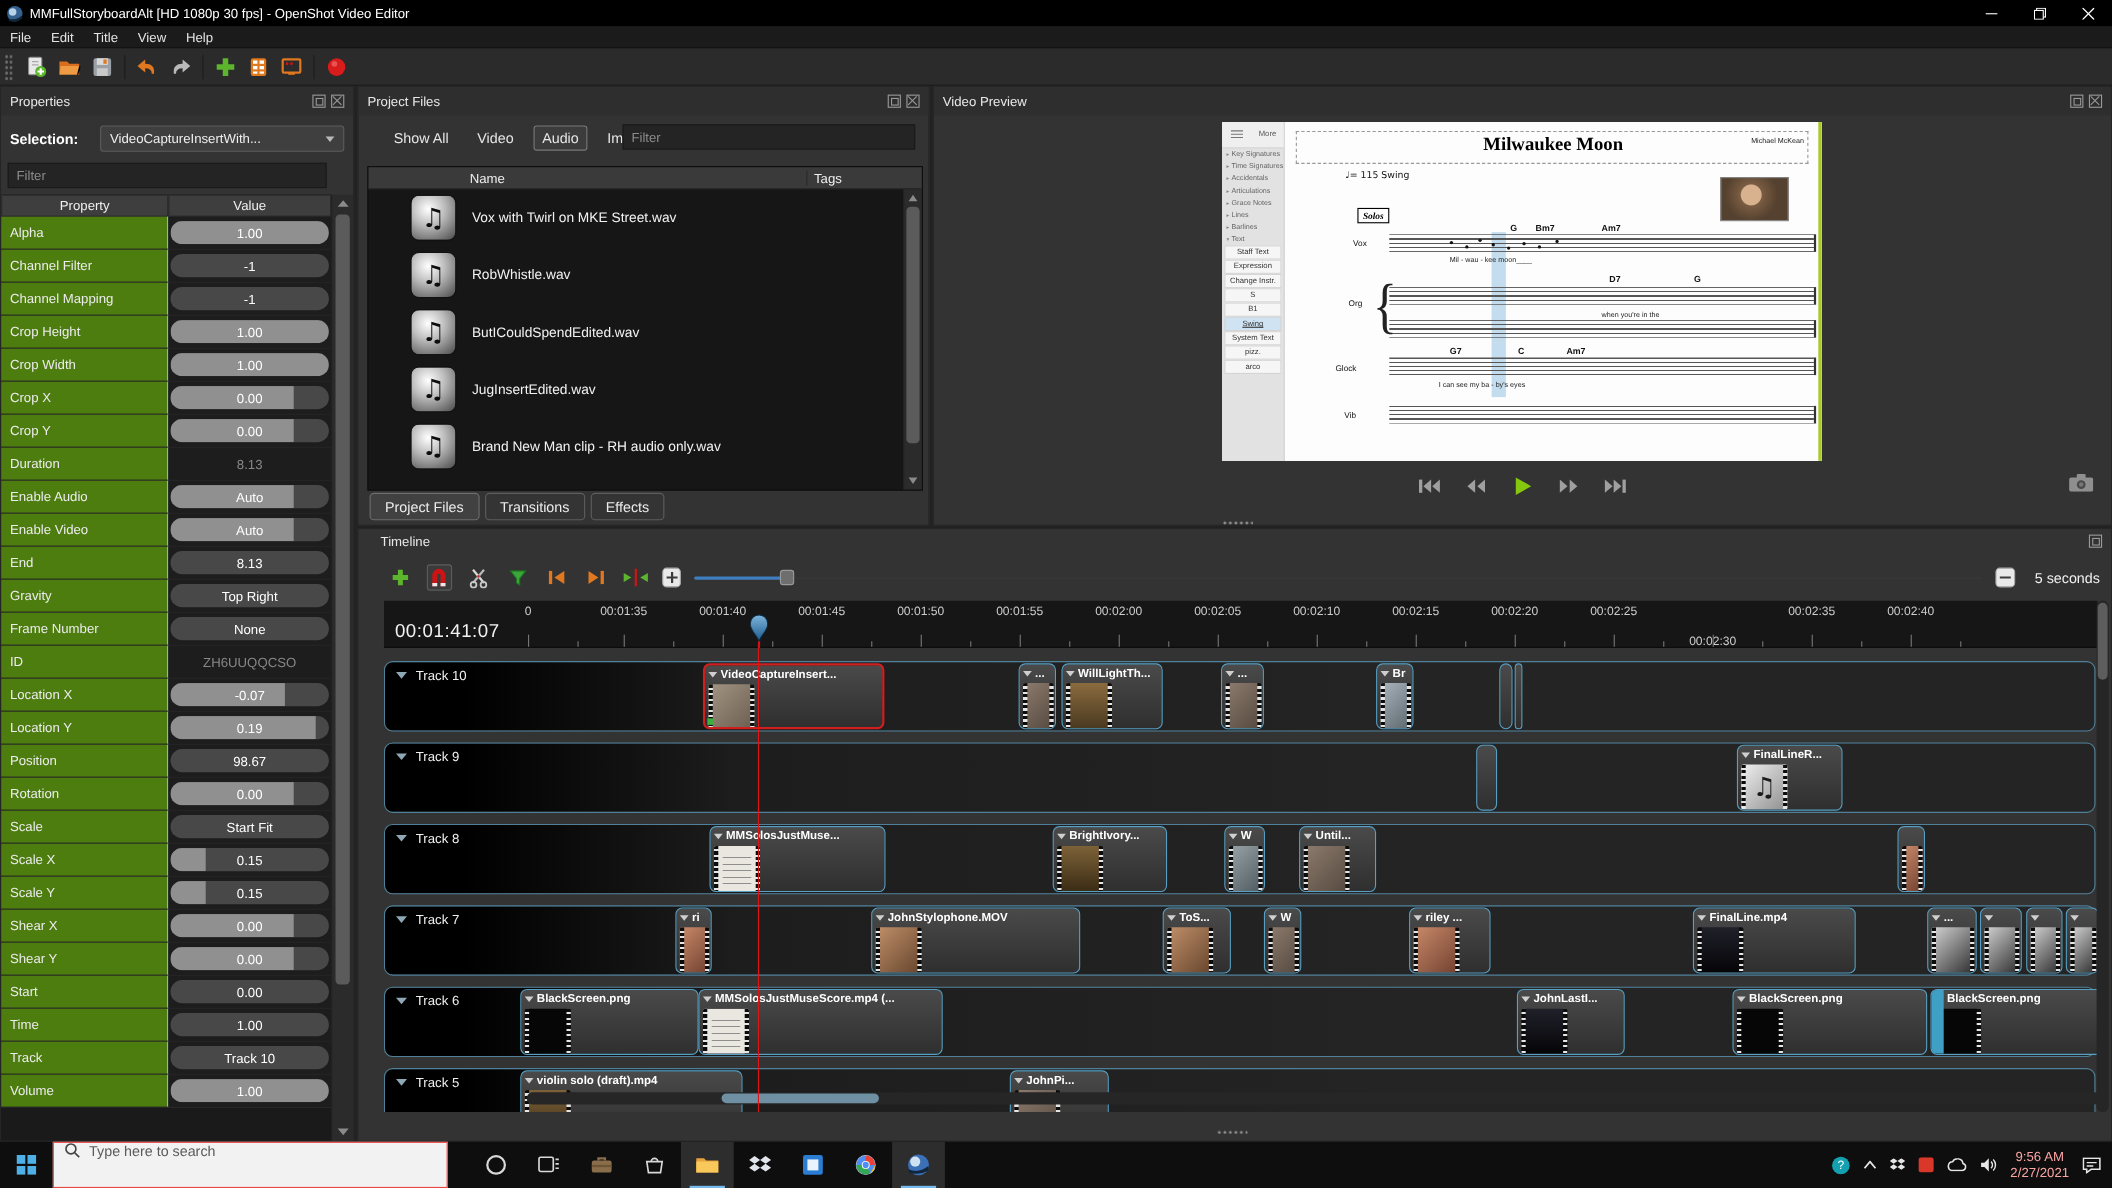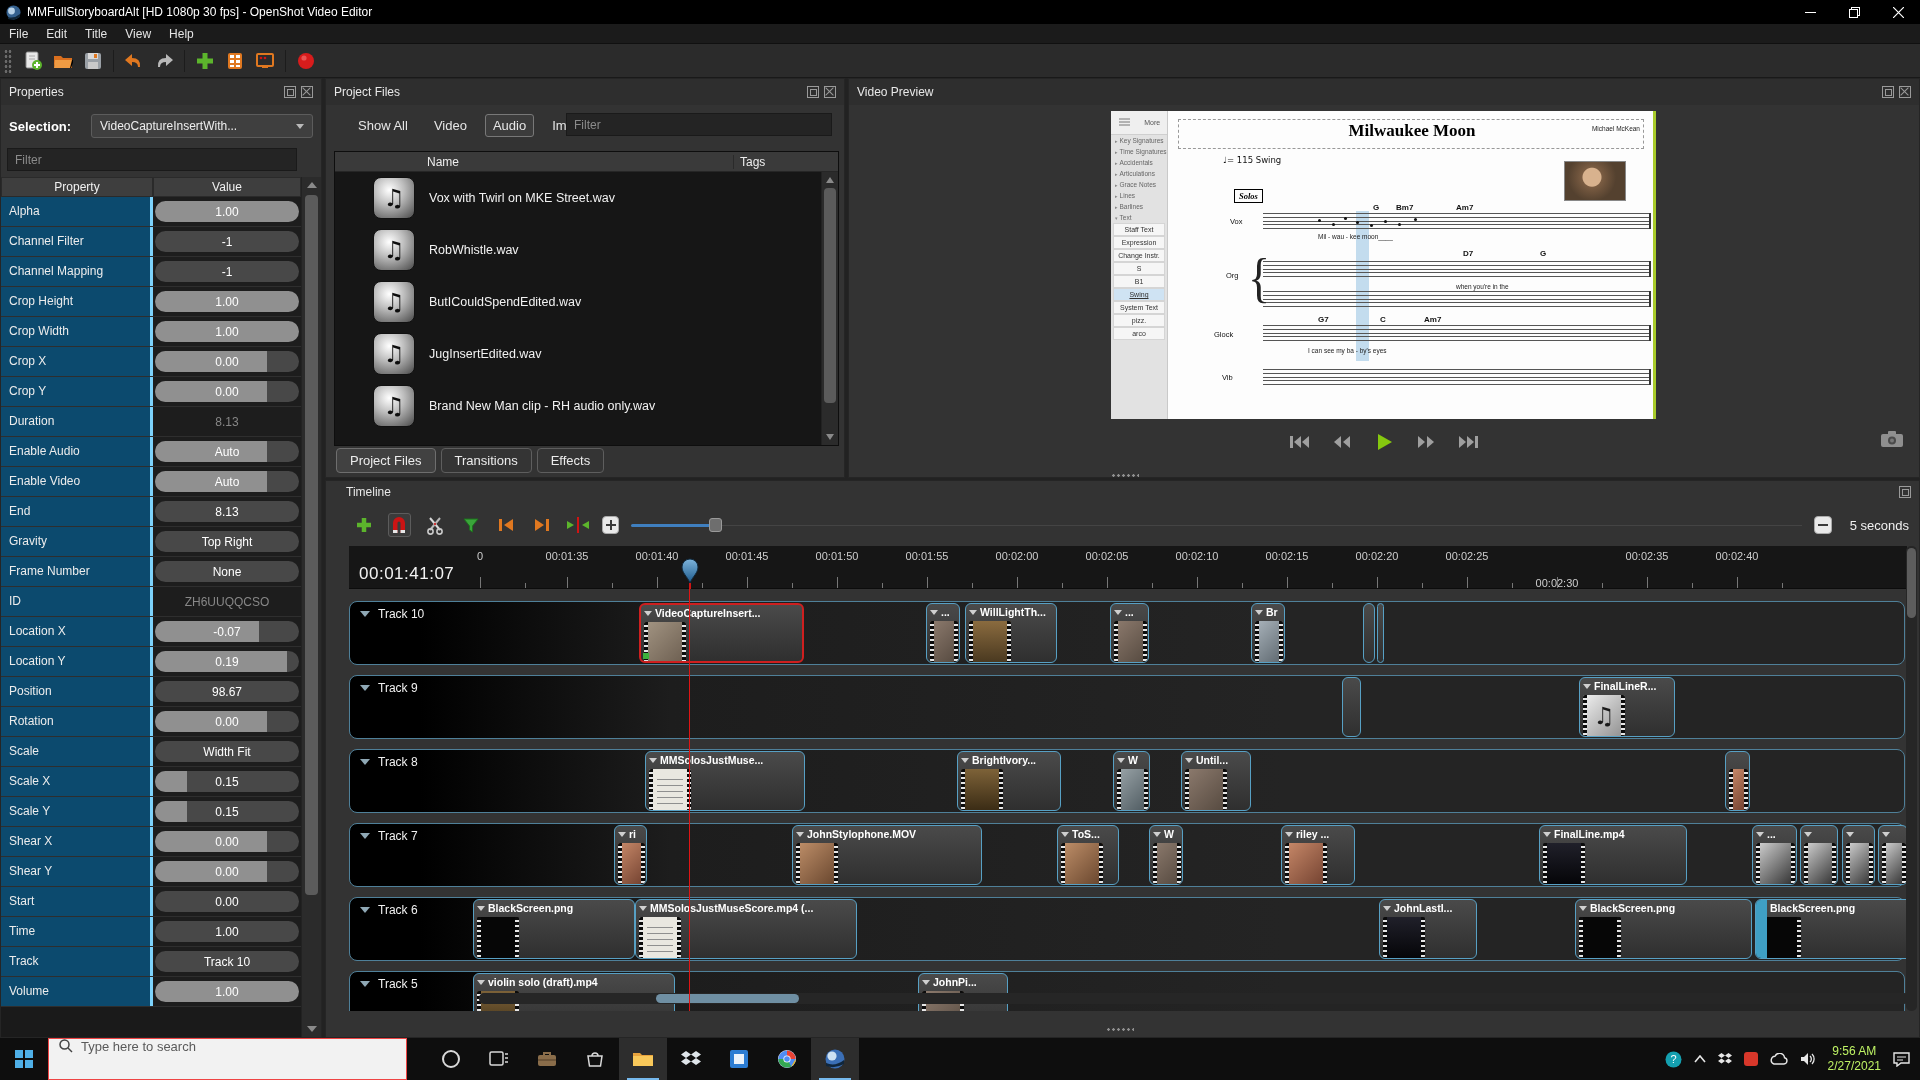--- a/index.html
+++ b/index.html
@@ -38,21 +38,21 @@
   .dropdown { flex:1; height:24px; background:#3f3f3f; border:1px solid #5c5c5c; border-radius:3px; color:#eee; font-size:12px; display:flex; align-items:center; padding:0 8px; }
   .dd-caret { margin-left:auto; width:0; height:0; border-left:4px solid transparent; border-right:4px solid transparent; border-top:5px solid #b9b9b9; }
   .flt-input { position:absolute; height:23px; background:#242424; border:1px solid #1a1a1a; color:#bbb; font-size:12px; padding:0 7px; outline:none; }
   .flt-input::placeholder { color:#8b8b8b; }
   #prop-filter { left:6px; top:69px; width:290px; }
   #prop-table { position:absolute; left:0; top:98px; right:20px; bottom:0; background:#1a1a1a; overflow:hidden; }
   .prop-head { display:flex; height:20px; }
   .ph-cell { background:#3e3e3e; border:1px solid #2a2a2a; color:#f0f0f0; font-size:12px; display:flex; align-items:center; justify-content:center; }
   .ph-cell:first-child { width:152px; } .ph-cell:last-child { flex:1; }
   .prop-row { display:flex; height:30px; border-bottom:1px solid #2e2e2e; }
-  .prop-name { width:152px; background:#0c4a6e; color:#ececec; font-size:12px; line-height:29px; padding-left:8px; border-right:3px solid #7dd3fc; white-space:nowrap; }
+  .prop-name { width:152px; background:#4d7c0f; color:#ececec; font-size:12px; line-height:29px; padding-left:8px; border-right:1px solid #7dd3fc; white-space:nowrap; }
   .prop-val { flex:1; position:relative; background:#1d1d1d; }
   .pill { position:absolute; left:2px; right:2px; top:4px; bottom:4px; border-radius:11px; background:#484848; overflow:hidden; }
   .fill { height:100%; background:#909090; }
   .val-txt { position:absolute; inset:0; display:flex; align-items:center; justify-content:center; color:#fff; font-size:12px; z-index:2; }
   .val-txt.flat { color:#878787; }
   .vscroll { position:absolute; right:0; top:98px; bottom:0; width:20px; background:#2b2b2b; border-left:1px solid #222; }
   .sb-thumb { position:absolute; left:3px; right:3px; border-radius:4px; background:#5b5b5b; }
   .sb-arrow { position:absolute; left:5px; width:0; height:0; border-left:5px solid transparent; border-right:5px solid transparent; }
   .sb-arrow.up { top:5px; border-bottom:6px solid #8a8a8a; }
   .sb-arrow.dn { bottom:5px; border-top:6px solid #8a8a8a; }
@@ -161,21 +161,21 @@
   #taskbar { left:0; top:1038px; width:1920px; height:42px; background:#0e0e0e; display:flex; align-items:stretch; }
   .start { width:48px; display:flex; align-items:center; justify-content:center; }
   .search { width:359px; background:#f2f2f2; border:1px solid #ef4444; display:flex; align-items:flex-start; padding:0 10px; gap:8px; }
   .search input { border:none; background:transparent; outline:none; font-size:13px; color:#333; width:230px; }
   .search input::placeholder { color:#5a5a5a; }
   .tb-apps { display:flex; margin-left:20px; }
   .tb-app { width:48px; display:flex; align-items:center; justify-content:center; position:relative; }
   .tb-app.active { background:#2d2d2d; }
   .tb-app.active::after { content:""; position:absolute; left:8px; right:8px; bottom:0; height:2px; background:#76b9ed; }
   .tray { margin-left:auto; display:flex; align-items:center; gap:12px; padding-right:10px; }
-  .clock { text-align:center; color:#bef264; font-size:12px; line-height:15px; }
+  .clock { text-align:center; color:#fca5a5; font-size:12px; line-height:15px; }
   .tray-ico { display:flex; align-items:center; justify-content:center; }
 </style>
 </head>
 <body>
 
 <div id="titlebar" class="abs">
   <span class="logo">
     <svg width="15" height="15">
         <circle cx="7.5" cy="7.5" r="7" fill="#35618f"></circle>
         <circle cx="5.5" cy="6" r="3.4" fill="#b9d2e8"></circle>
@@ -459,21 +459,21 @@
             </div>
             <div class="val-txt">0.00</div>
           </div>
         </div>
         <div class="prop-row">
           <div class="prop-name">Scale</div>
           <div class="prop-val">
             <div class="pill">
               <div class="fill" style="width: 0%;"></div>
             </div>
-            <div class="val-txt">Width Fit</div>
+            <div class="val-txt">Start Fit</div>
           </div>
         </div>
         <div class="prop-row">
           <div class="prop-name">Scale X</div>
           <div class="prop-val">
             <div class="pill">
               <div class="fill" style="width: 22%;"></div>
             </div>
             <div class="val-txt">0.15</div>
           </div>

